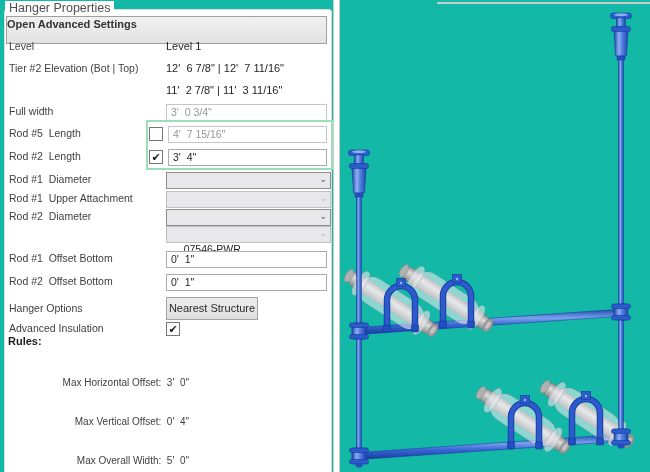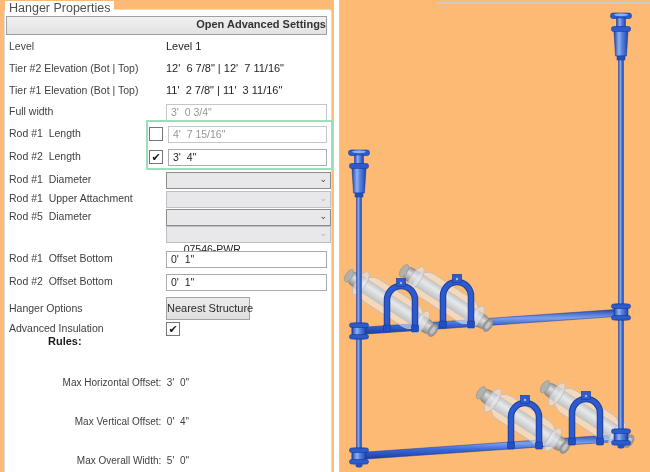--- a/index.html
+++ b/index.html
@@ -1,45 +1,45 @@
 <!DOCTYPE html>
 <html style="--highlight-green: #9bdfb7; --hanger-blue: #2d5bcf; --hanger-blue-dark: #16379c; --pipe-gray: #a8a8a8; --insulation-gray: #eef0f4; --panel-border: #d9dde3; --button-border: #9f9f9f;"><head>
 <meta charset="utf-8">
 <style>
   html,body{margin:0;padding:0;background:#ffffff;}
-  #app{position:relative;width:650px;height:472px;background:#fdba74;overflow:hidden;
+  #app{position:relative;width:650px;height:472px;background:#14b8a6;overflow:hidden;
        font-family:"Liberation Sans",sans-serif;-webkit-font-smoothing:antialiased;}
 
   
   .groupbox{position:absolute;left:4px;top:9px;width:326px;height:480px;
             border:1px solid #d9dde3;border-radius:3px;background:#fff;}
   .groupbox-title{position:absolute;left:5px;top:1px;background:#fff;padding:0 4px;
             font-size:12.5px;color:#4d4f52;white-space:pre;}
-  .btn-advanced{position:absolute;left:6px;top:16px;width:321px;height:19px;
+  .btn-advanced{position:absolute;left:6px;top:16px;width:321px;height:28px;
             background:linear-gradient(#f1f1f1,#e2e2e2);border:1px solid #9f9f9f;
-            font-size:11px;font-weight:bold;color:#333;text-align:right;line-height:15px;
+            font-size:11px;font-weight:bold;color:#333;text-align:left;line-height:15px;
             box-sizing:border-box;cursor:default;}
   .lbl{position:absolute;left:9px;font-size:10.5px;color:#404040;white-space:pre;line-height:15px;}
   .val{position:absolute;left:166px;font-size:11px;color:#1f1f1f;white-space:pre;line-height:15px;}
   .tbox{position:absolute;left:166px;width:155px;height:15px;box-sizing:content-box;
         background:#fff;border:1px solid #a8abb2;font-size:10.5px;line-height:15px;
         padding-left:4px;color:#1f1f1f;white-space:pre;}
   .tbox.disabled{border-color:#c3c6cc;color:#969696;}
   .combo{position:absolute;left:166px;width:158px;height:15px;box-sizing:content-box;
         background:#e8e8ea;border:1px solid #8d8d8d;font-size:10.5px;line-height:15px;
         padding-left:5px;color:#1f1f1f;white-space:pre;}
   .combo.lite{border-color:#c0c0c4;}
   .chev{position:absolute;right:3px;top:-1px;font-size:9px;color:#4a4a4a;line-height:15px;}
   .combo.lite .chev{color:#b3b6bd;}
   .cbox{position:absolute;width:12px;height:12px;background:#fff;border:1px solid #767676;
         font-size:11px;line-height:12px;text-align:center;color:#1c1c1c;overflow:visible;}
-  .btn-attach{position:absolute;left:166px;top:297px;width:84px;height:23px;
+  .btn-attach{position:absolute;left:166px;top:297px;width:92px;height:23px;
         background:linear-gradient(#ececec,#dfdfdf);border:1px solid #a3a3a3;box-sizing:border-box;
         font-size:11px;color:#2b2b2b;text-align:center;line-height:21px;white-space:pre;}
-  .rules-h{position:absolute;left:8px;top:335px;font-size:11px;font-weight:bold;color:#1b1b1b;margin-left:40px;}
+  .rules-h{position:absolute;left:8px;top:335px;font-size:11px;font-weight:bold;color:#1b1b1b;}
   .rules-list{position:absolute;left:8px;top:350px;width:181px;text-align:right;
         font-size:10px;color:#3e3e3e;line-height:13px;white-space:pre;}
   .hl-box{position:absolute;left:146px;top:120px;width:183px;height:46px;
         border:2px solid var(--highlight-green,#9bdfb7);border-radius:1px;z-index:6;pointer-events:none;}
 
   
   .divider{position:absolute;left:333px;top:0;width:5px;height:472px;background:#fff;
         border-left:1px solid #cacaca;border-right:1px solid #cacaca;}
   .top-edge{position:absolute;left:437px;top:2px;width:213px;height:2px;background:#cbcbcb;}
   .view3d{position:absolute;left:339px;top:0;width:311px;height:472px;}
@@ -53,49 +53,48 @@
   <div class="groupbox-title">Hanger Properties</div>
 
   <div class="btn-advanced">Open Advanced Settings</div>
 
   <div class="lbl" style="top:39px">Level</div>
   <div class="val" style="top:39px">Level 1</div>
 
   <div class="lbl" style="top:61px">Tier #2 Elevation (Bot | Top)</div>
   <div class="val" style="top:61px">12'  6 7/8" | 12'  7 11/16"</div>
 
-  <div class="lbl" style="top:83px">Tier #1 Elevation (Bot | Top)</div>
   <div class="val" style="top:83px">11'  2 7/8" | 11'  3 11/16"</div>
 
   <div class="lbl" style="top:104px">Full width</div>
   <div class="tbox disabled" style="top:104px">3'  0 3/4"</div>
 
   <div class="hl-box"></div>
 
-  <div class="lbl" style="top:126px">Rod #1  Length</div>
+  <div class="lbl" style="top:126px">Rod #5  Length</div>
   <div class="cbox" style="left:149px;top:127px"></div>
   <div class="tbox disabled" style="left:168px;top:126px;width:153px">4'  7 15/16"</div>
 
   <div class="lbl" style="top:149px">Rod #2  Length</div>
   <div class="cbox" style="left:149px;top:150px">✔</div>
   <div class="tbox" style="left:168px;top:149px;width:153px">3'  4"</div>
 
   <div class="lbl" style="top:172px">Rod #1  Diameter</div>
   <div class="combo" style="top:172px">
     <span>5/8"</span>
     <span class="chev">⌄</span>
   </div>
 
   <div class="lbl" style="top:191px">Rod #1  Upper Attachment</div>
   <div class="combo lite" style="top:191px">
     <span>07546-PWR</span>
     <span class="chev">⌄</span>
   </div>
 
-  <div class="lbl" style="top:209px">Rod #5  Diameter</div>
+  <div class="lbl" style="top:209px">Rod #2  Diameter</div>
   <div class="combo" style="top:209px">
     <span>5/8"</span>
     <span class="chev">⌄</span>
   </div>
 
   <div class="combo lite" style="top:226px">
     <span>07546-PWR</span>
     <span class="chev">⌄</span>
   </div>
 

